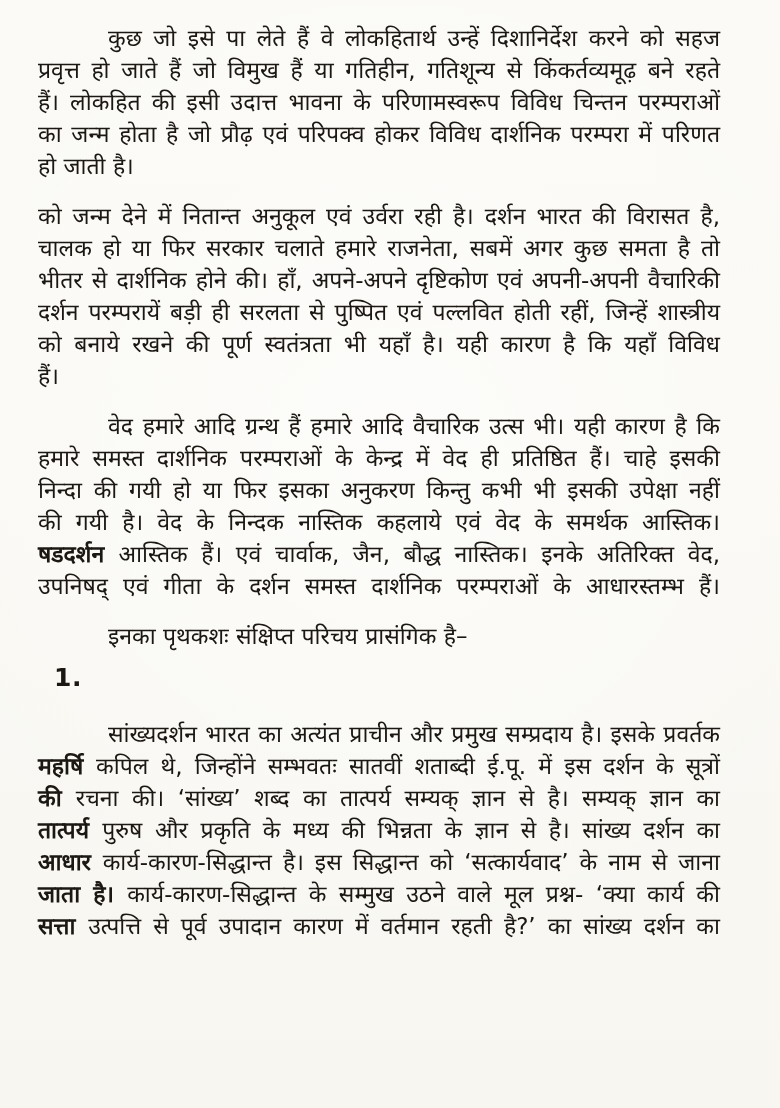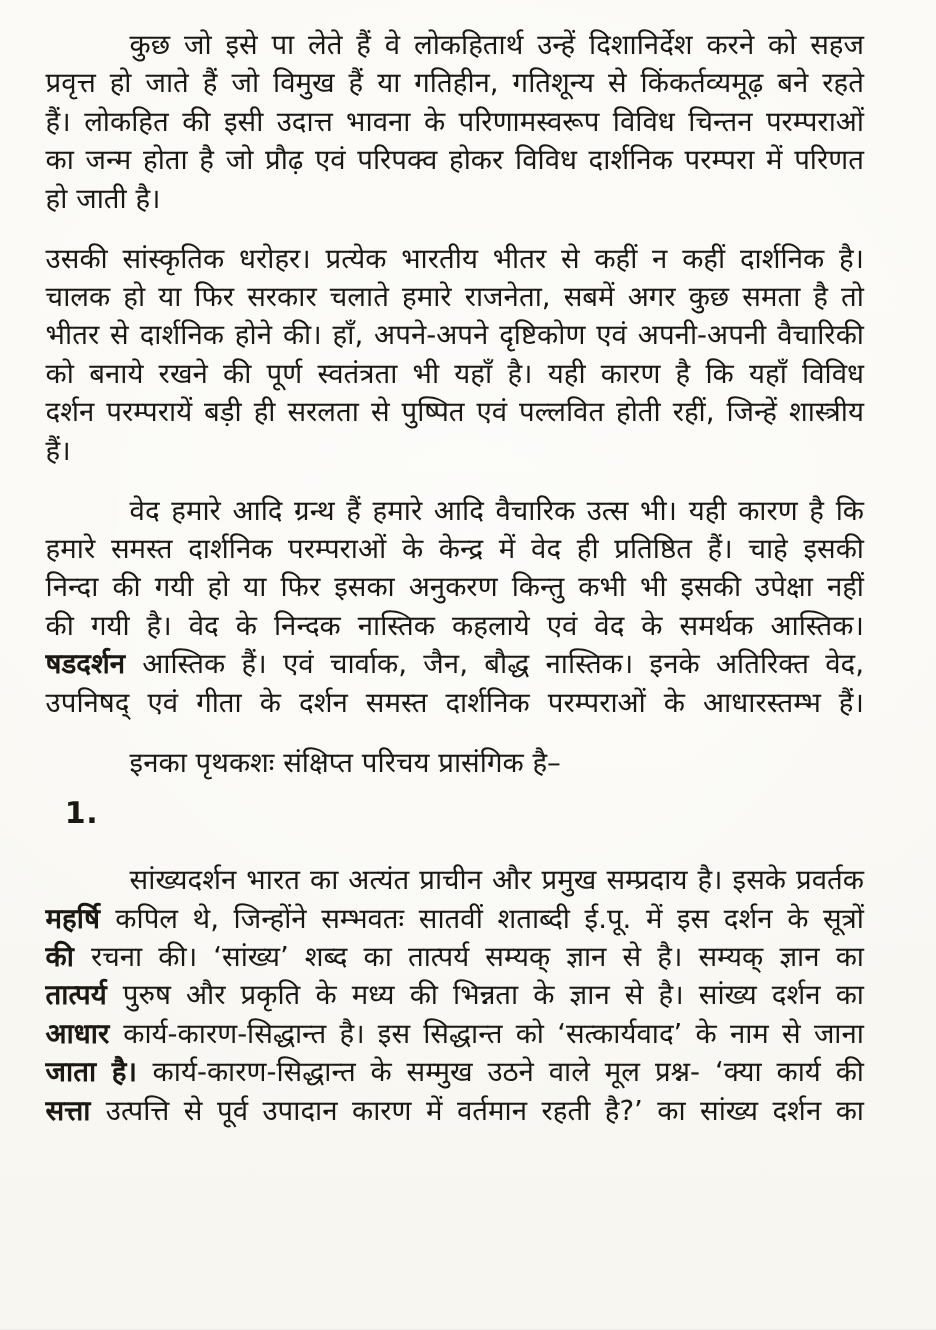--- a/index.html
+++ b/index.html
@@ -50,25 +50,25 @@
 
   <section class="para">
     <div class="line first"><span class="bld"></span><span>कुछ जो इसे पा लेते हैं वे लोकहितार्थ उन्हें दिशानिर्देश करने को सहज</span></div>
     <div class="line"><span class="bld"></span><span>प्रवृत्त हो जाते हैं जो विमुख हैं या गतिहीन, गतिशून्य से किंकर्तव्यमूढ़ बने रहते</span></div>
     <div class="line"><span class="bld"></span><span>हैं। लोकहित की इसी उदात्त भावना के परिणामस्वरूप विविध चिन्तन परम्पराओं</span></div>
     <div class="line"><span class="bld"></span><span>का जन्म होता है जो प्रौढ़ एवं परिपक्व होकर विविध दार्शनिक परम्परा में परिणत</span></div>
     <div class="line end"><span class="bld"></span><span>हो जाती है।</span></div>
   </section>
 
   <section class="para">
-    <div class="line"><span class="bld"></span><span>उसकी सांस्कृतिक धरोहर। प्रत्येक भारतीय भीतर से कहीं न कहीं दार्शनिक है।</span></div>
+    <div class="line"><span class="bld"></span><span>को जन्म देने में नितान्त अनुकूल एवं उर्वरा रही है। दर्शन भारत की विरासत है,</span></div>
     <div class="line"><span class="bld"></span><span>चालक हो या फिर सरकार चलाते हमारे राजनेता, सबमें अगर कुछ समता है तो</span></div>
     <div class="line"><span class="bld"></span><span>भीतर से दार्शनिक होने की। हाँ, अपने-अपने दृष्टिकोण एवं अपनी-अपनी वैचारिकी</span></div>
+    <div class="line"><span class="bld"></span><span>दर्शन परम्परायें बड़ी ही सरलता से पुष्पित एवं पल्लवित होती रहीं, जिन्हें शास्त्रीय</span></div>
     <div class="line"><span class="bld"></span><span>को बनाये रखने की पूर्ण स्वतंत्रता भी यहाँ है। यही कारण है कि यहाँ विविध</span></div>
-    <div class="line"><span class="bld"></span><span>दर्शन परम्परायें बड़ी ही सरलता से पुष्पित एवं पल्लवित होती रहीं, जिन्हें शास्त्रीय</span></div>
     <div class="line end"><span class="bld"></span><span>हैं।</span></div>
   </section>
 
   <section class="para">
     <div class="line first"><span class="bld"></span><span>वेद हमारे आदि ग्रन्थ हैं हमारे आदि वैचारिक उत्स भी। यही कारण है कि</span></div>
     <div class="line"><span class="bld"></span><span>हमारे समस्त दार्शनिक परम्पराओं के केन्द्र में वेद ही प्रतिष्ठित हैं। चाहे इसकी</span></div>
     <div class="line"><span class="bld"></span><span>निन्दा की गयी हो या फिर इसका अनुकरण किन्तु कभी भी इसकी उपेक्षा नहीं</span></div>
     <div class="line"><span class="bld"></span><span>की गयी है। वेद के निन्दक नास्तिक कहलाये एवं वेद के समर्थक आस्तिक।</span></div>
     <div class="line"><span class="bld">षडदर्शन </span><span>आस्तिक हैं। एवं चार्वाक, जैन, बौद्ध नास्तिक। इनके अतिरिक्त वेद,</span></div>
     <div class="line"><span class="bld"></span><span>उपनिषद् एवं गीता के दर्शन समस्त दार्शनिक परम्पराओं के आधारस्तम्भ हैं।</span></div>

